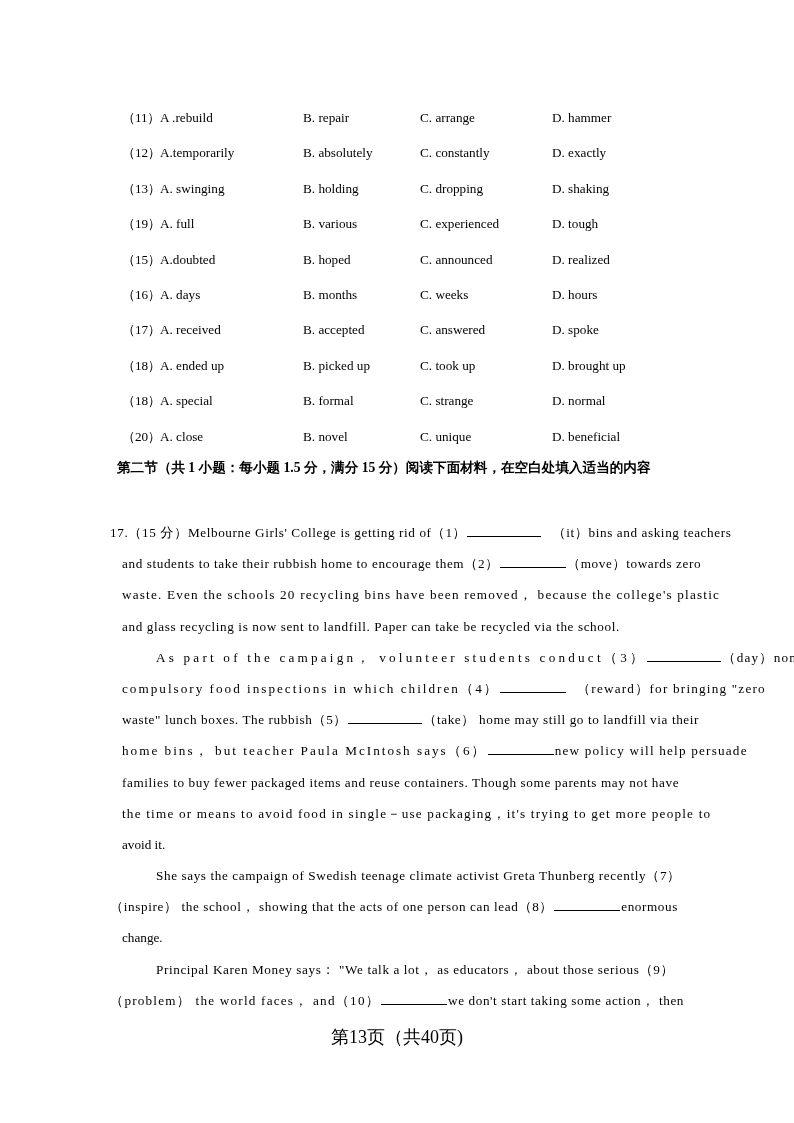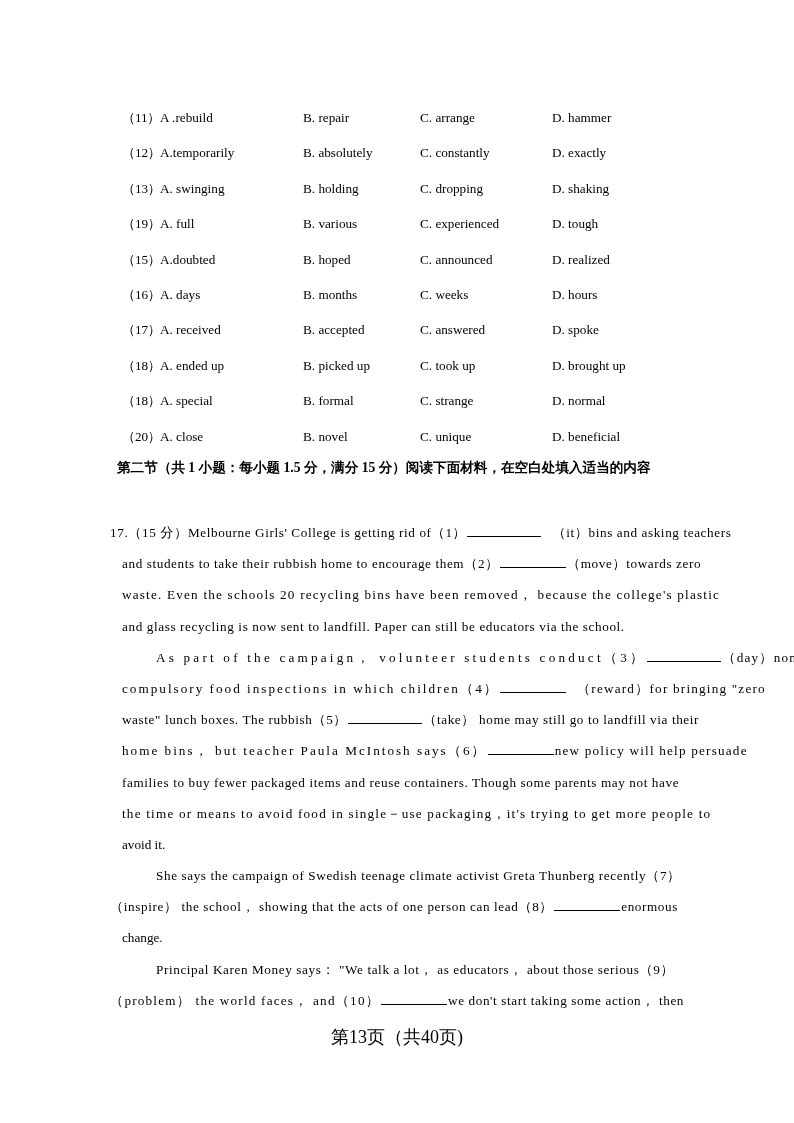--- a/index.html
+++ b/index.html
@@ -200,21 +200,21 @@
   </div>
 
   <div class="passage">
 
     <span class="pline hang"><span class="sp-s">17.（15 分）Melbourne Girls' College is getting rid of（1）</span><span class="blank b-lg"></span><span class="wsp"></span><span class="sp-s">（it）bins and asking teachers</span></span>
 
     <span class="pline"><span class="sp-s">and students to take their rubbish home to encourage them（2）</span><span class="blank b-md"></span><span class="sp-s">（move）towards zero</span></span>
 
     <span class="pline sp-m">waste. Even the schools 20 recycling bins have been removed，  because the college's plastic</span>
 
-    <span class="pline sp-s">and glass recycling is now sent to landfill. Paper can still be educators via the school.</span>
+    <span class="pline sp-s">and glass recycling is now sent to landfill. Paper can take be recycled via the school.</span>
 
     <span class="pline ind"><span class="sp-xl">As part of the campaign， volunteer students conduct（3）</span><span class="blank b-lg"></span><span class="sp-m">（day）non－</span></span>
 
     <span class="pline"><span class="sp-l">compulsory food inspections in which children（4）</span><span class="blank b-md"></span><span class="wsp"></span><span class="sp-m">（reward）for bringing "zero</span></span>
 
     <span class="pline"><span class="sp-s">waste" lunch boxes. The rubbish（5）</span><span class="blank b-lg"></span><span class="sp-s">（take） home may still go to landfill via their</span></span>
 
     <span class="pline"><span class="sp-l">home bins，  but teacher Paula McIntosh says（6）</span><span class="blank b-md"></span><span class="sp-m">new policy will help persuade</span></span>
 
     <span class="pline sp-s">families to buy fewer packaged items and reuse containers. Though some parents may not have</span>

